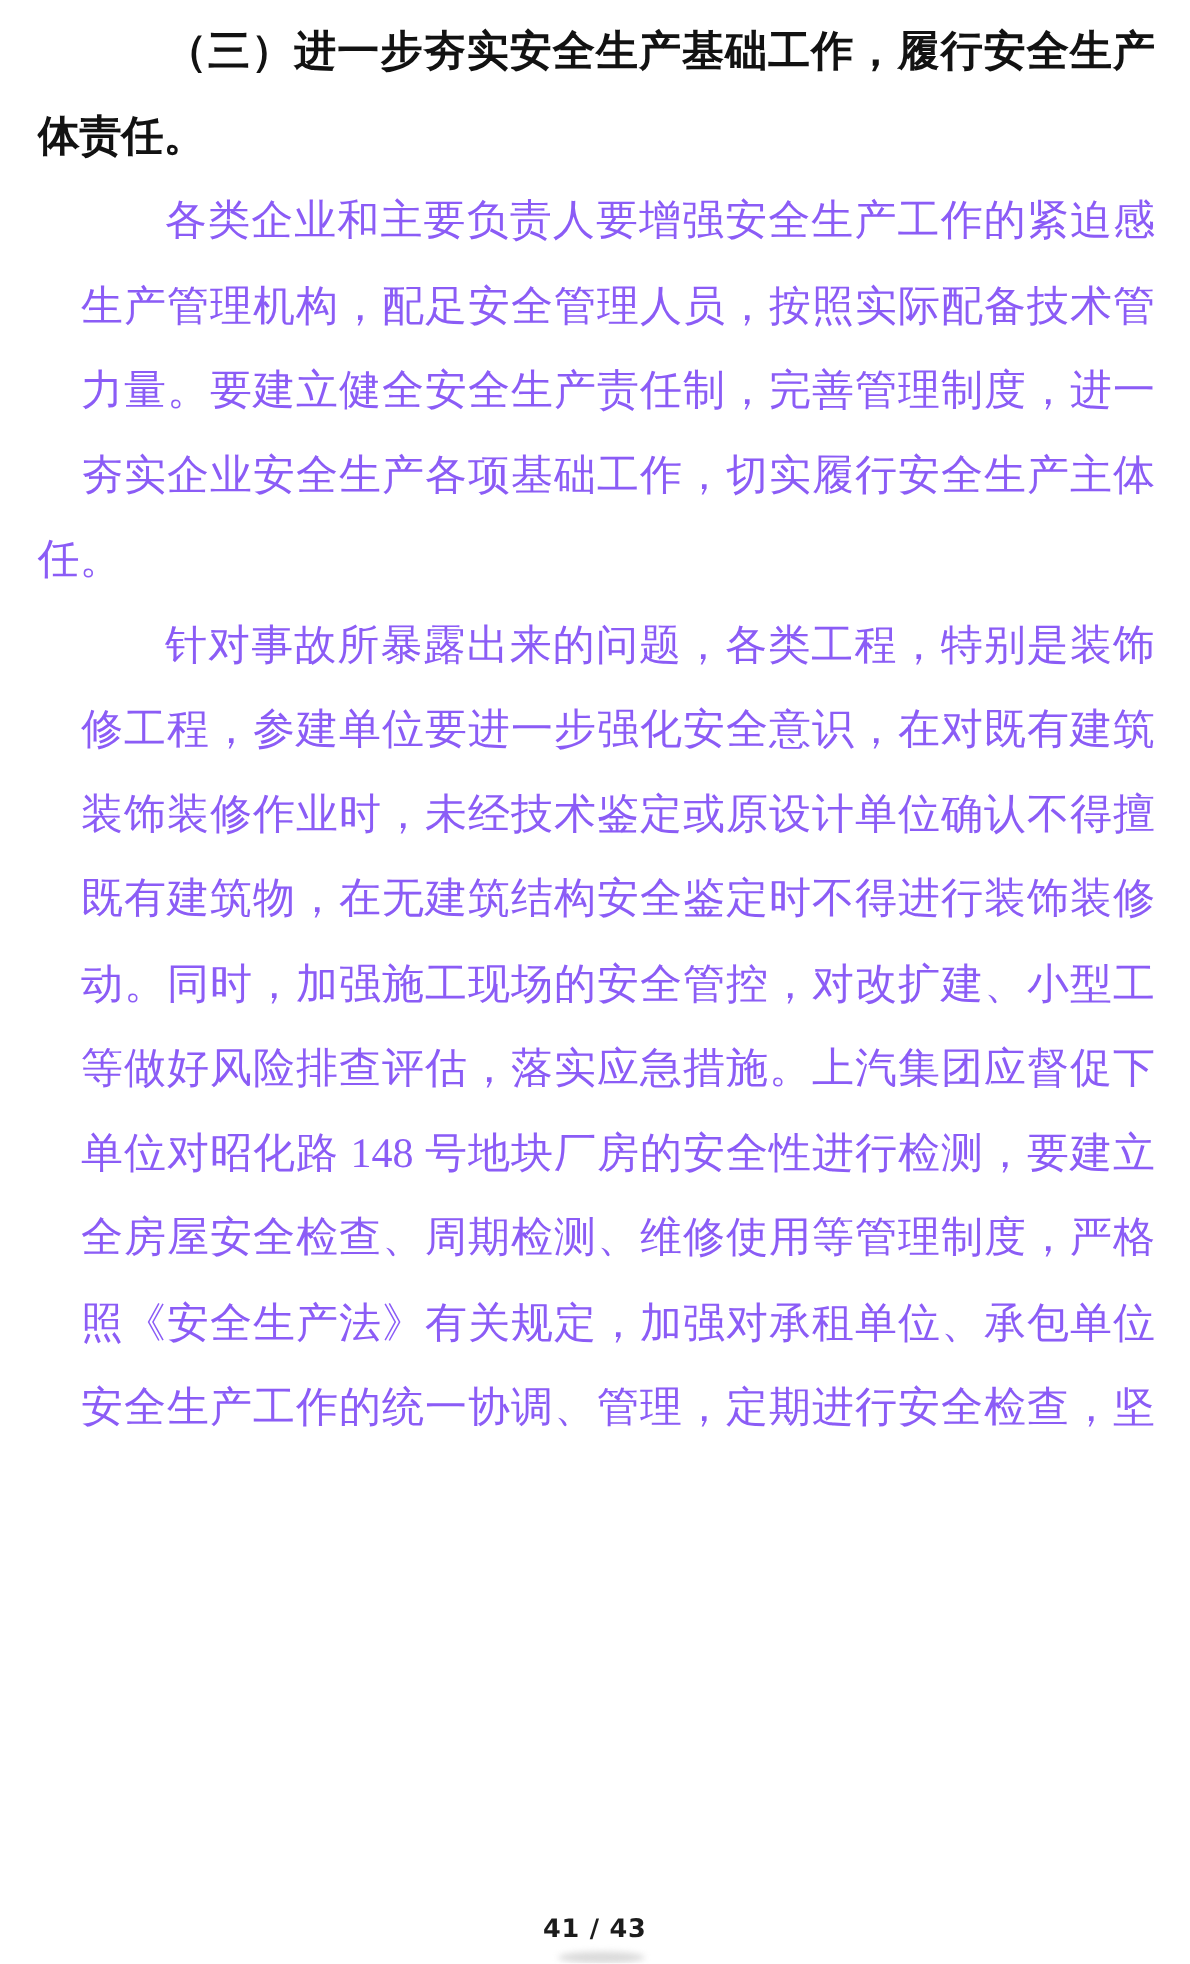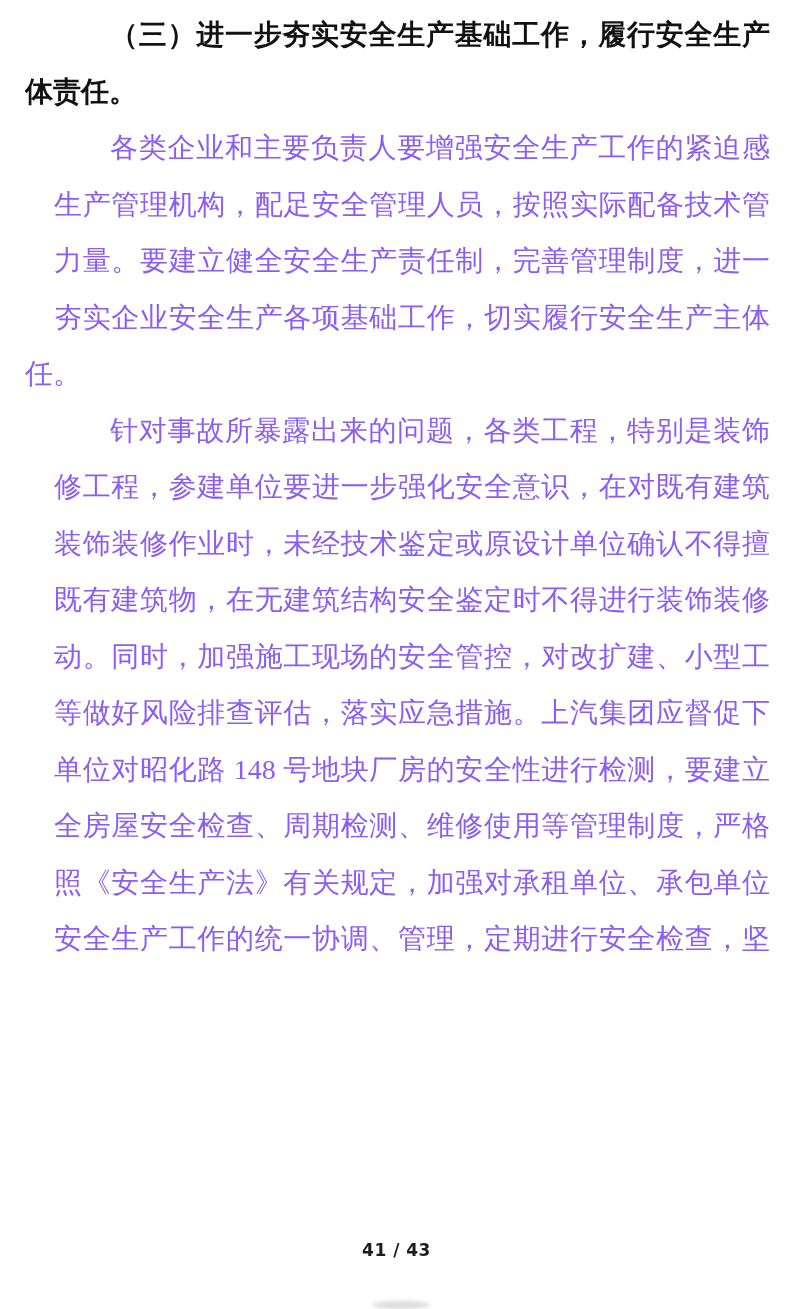--- a/index.html
+++ b/index.html
@@ -48,21 +48,21 @@
   }
   .line.indent {
     text-indent: 2em;
   }
   .line.bold {
     font-weight: 700;
     color: #121212;
   }
   .footer {
     position: absolute;
-    top: 1240px;
+    top: 1276px;
     left: 0;
     width: 793px;
     text-align: center;
     font-family: "DejaVu Sans", sans-serif;
     font-size: 17px;
     font-weight: 600;
     color: #1c1c1c;
     letter-spacing: 0.5px;
   }
   .artifact {

